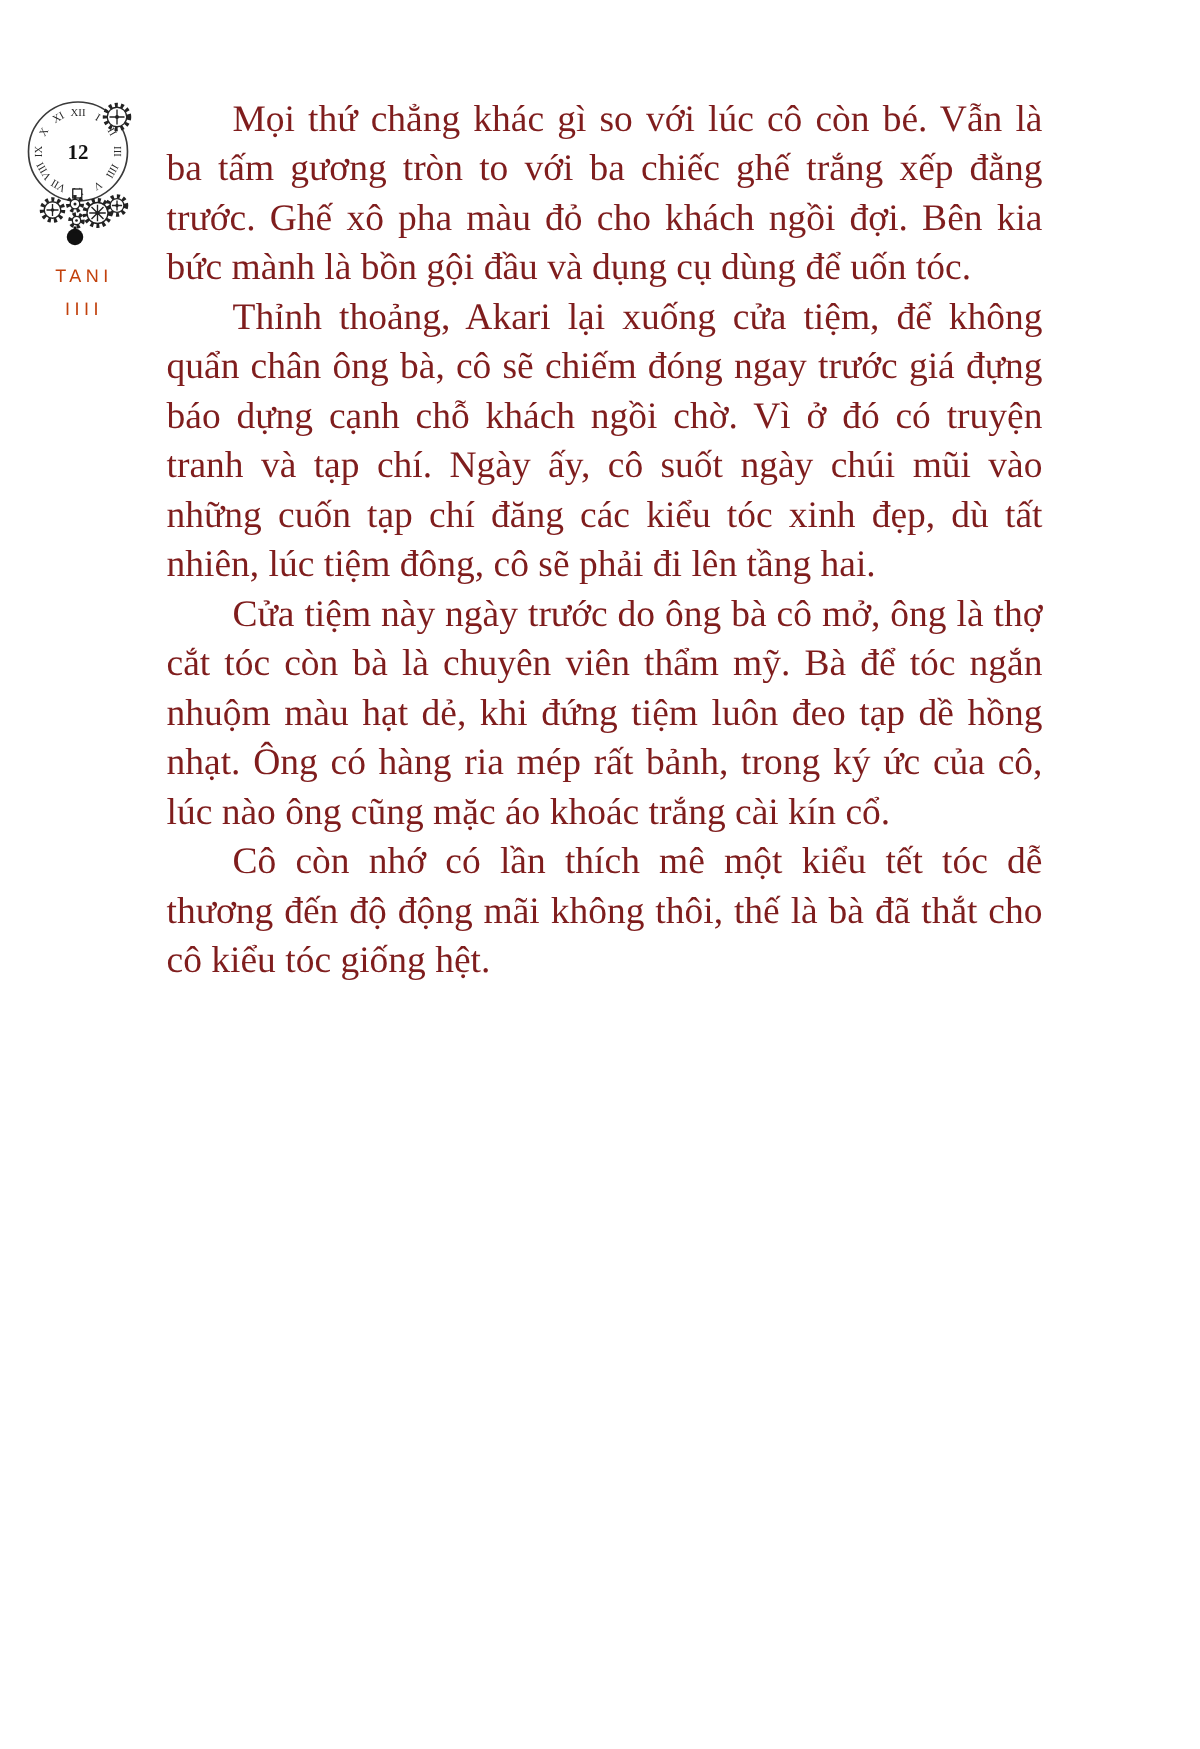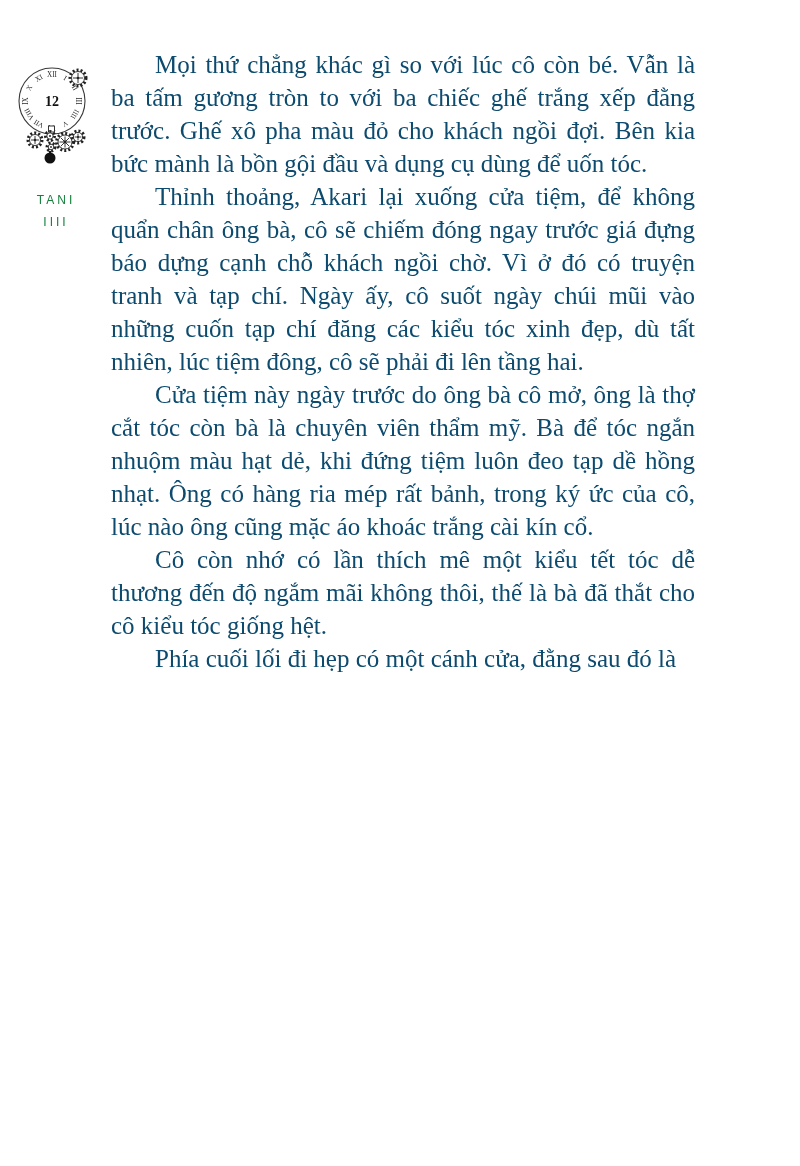--- a/index.html
+++ b/index.html
@@ -38,37 +38,37 @@
     fill: #111111;
   }
   .g-teeth  { fill: none; stroke: #222222; stroke-width: 3; stroke-dasharray: 2 2; }
   .g-body   { fill: #ffffff; stroke: #222222; stroke-width: 0.9; }
   .g-spokes { fill: none; stroke: #222222; stroke-width: 0.9; }
   .g-hub    { fill: #222222; }
   .knob     { fill: #ffffff; stroke: #222222; stroke-width: 0.9; }
   .weight   { fill: #111111; }
 
   .author {
-    margin-top: 19px;
+    margin-top: 3px;
     font-family: "Liberation Sans", "DejaVu Sans", sans-serif;
     font-size: 12px;
     letter-spacing: 3px;
     line-height: 22px;
-    color: #15803d;
+    color: #c2410c;
   }
 
   
   .text-block {
     position: absolute;
     left: 111px;
-    top: 48px;
+    top: 63px;
     width: 584px;
     font-size: 25px;
     line-height: 33px;
-    color: #0c4a6e;
+    color: #7f1d1d;
     text-align: justify;
   }
   .text-block p {
     margin: 0;
     text-indent: 44px;
   }
 </style>
 </head>
 <body>
 
@@ -139,17 +139,16 @@
     <div class="author">
       <div>TANI</div>
       <div>IIII</div>
     </div>
   </div>
 
   <main class="text-block">
     <p>Mọi thứ chẳng khác gì so với lúc cô còn bé. Vẫn là ba tấm gương tròn to với ba chiếc ghế trắng xếp đằng trước. Ghế xô pha màu đỏ cho khách ngồi đợi. Bên kia bức mành là bồn gội đầu và dụng cụ dùng để uốn tóc.</p>
     <p>Thỉnh thoảng, Akari lại xuống cửa tiệm, để không quẩn chân ông bà, cô sẽ chiếm đóng ngay trước giá đựng báo dựng cạnh chỗ khách ngồi chờ. Vì ở đó có truyện tranh và tạp chí. Ngày ấy, cô suốt ngày chúi mũi vào những cuốn tạp chí đăng các kiểu tóc xinh đẹp, dù tất nhiên, lúc tiệm đông, cô sẽ phải đi lên tầng hai.</p>
     <p>Cửa tiệm này ngày trước do ông bà cô mở, ông là thợ cắt tóc còn bà là chuyên viên thẩm mỹ. Bà để tóc ngắn nhuộm màu hạt dẻ, khi đứng tiệm luôn đeo tạp dề hồng nhạt. Ông có hàng ria mép rất bảnh, trong ký ức của cô, lúc nào ông cũng mặc áo khoác trắng cài kín cổ.</p>
-    <p>Cô còn nhớ có lần thích mê một kiểu tết tóc dễ thương đến độ ngắm mãi không thôi, thế là bà đã thắt cho cô kiểu tóc giống hệt.</p>
-    <p>Phía cuối lối đi hẹp có một cánh cửa, đằng sau đó là</p>
+    <p>Cô còn nhớ có lần thích mê một kiểu tết tóc dễ thương đến độ động mãi không thôi, thế là bà đã thắt cho cô kiểu tóc giống hệt.</p>
   </main>
 
 </div>
 
 </body></html>

